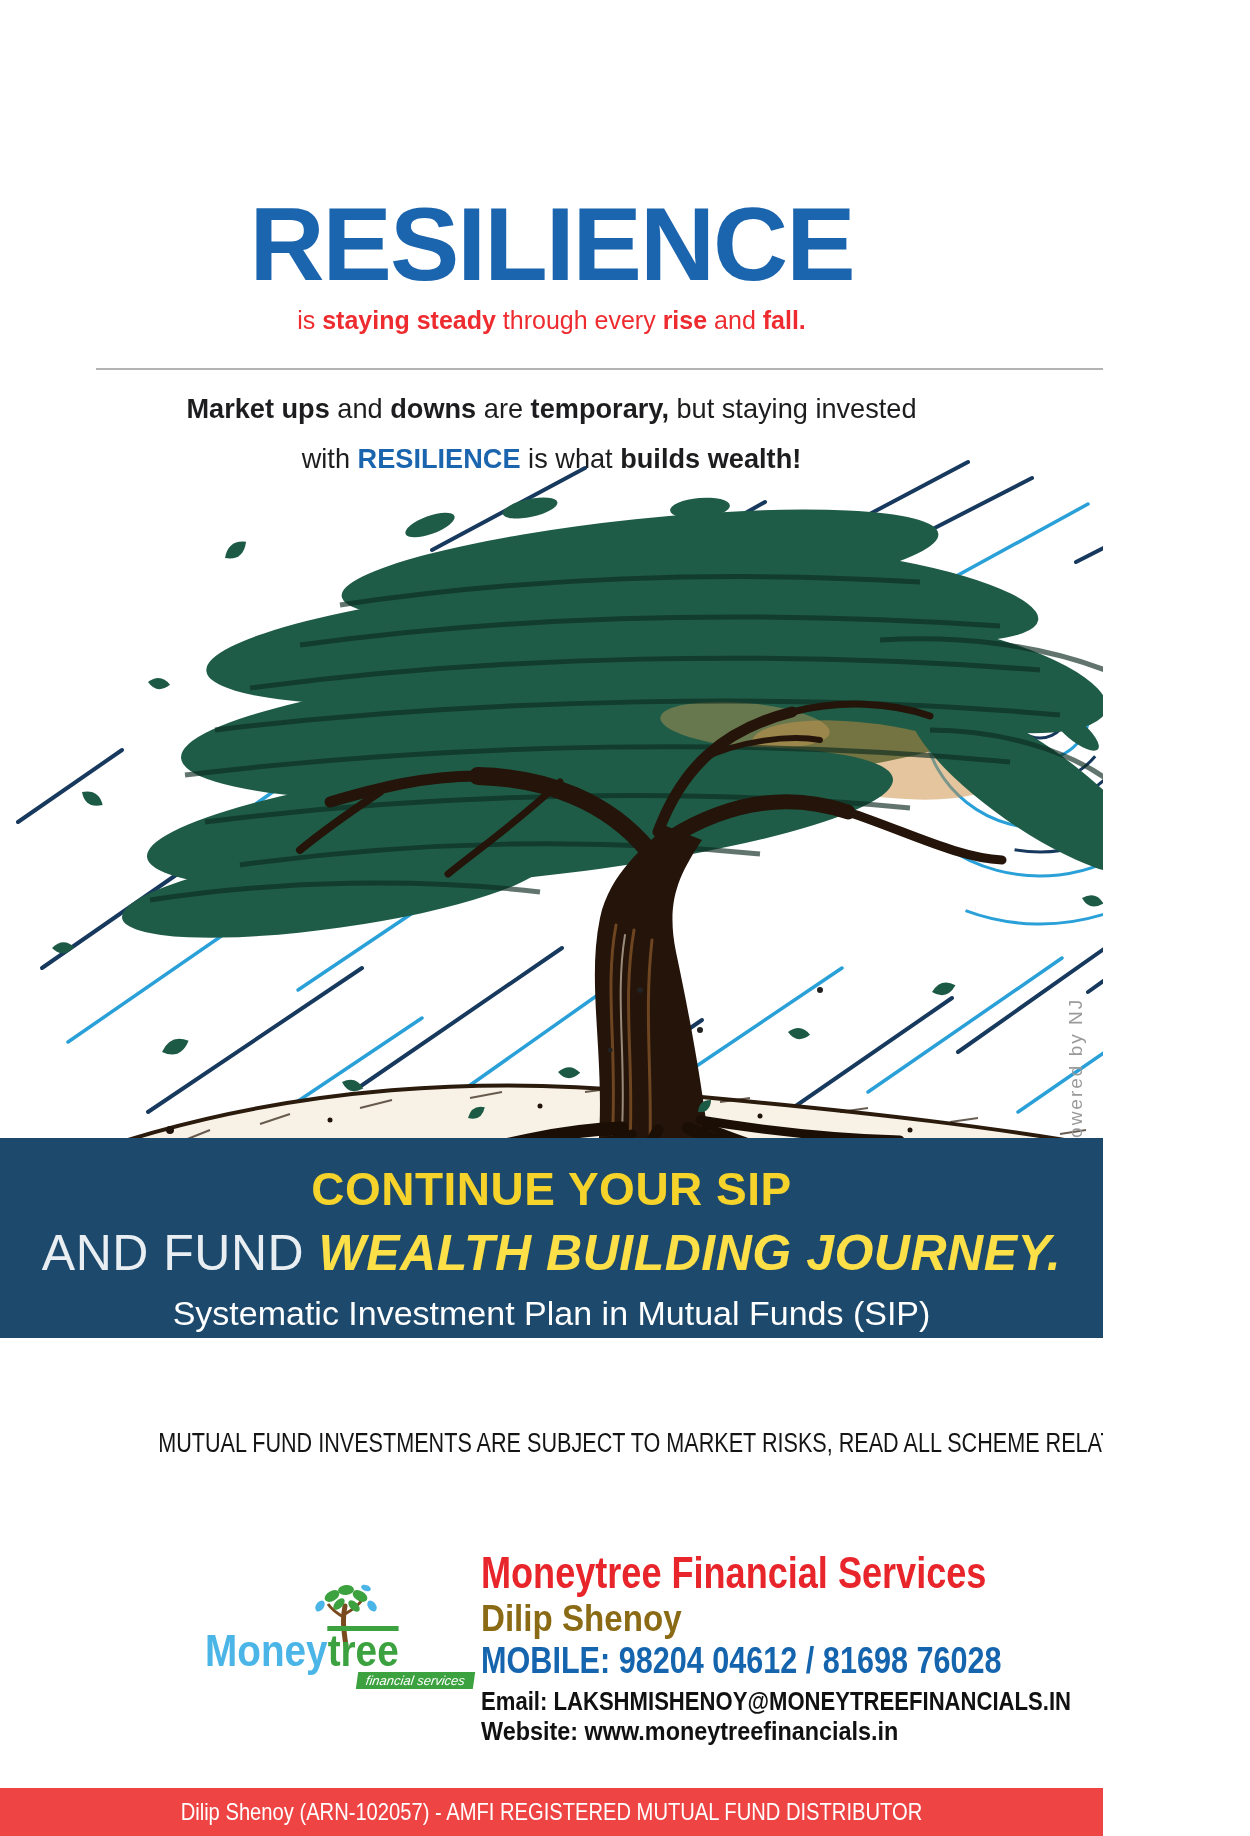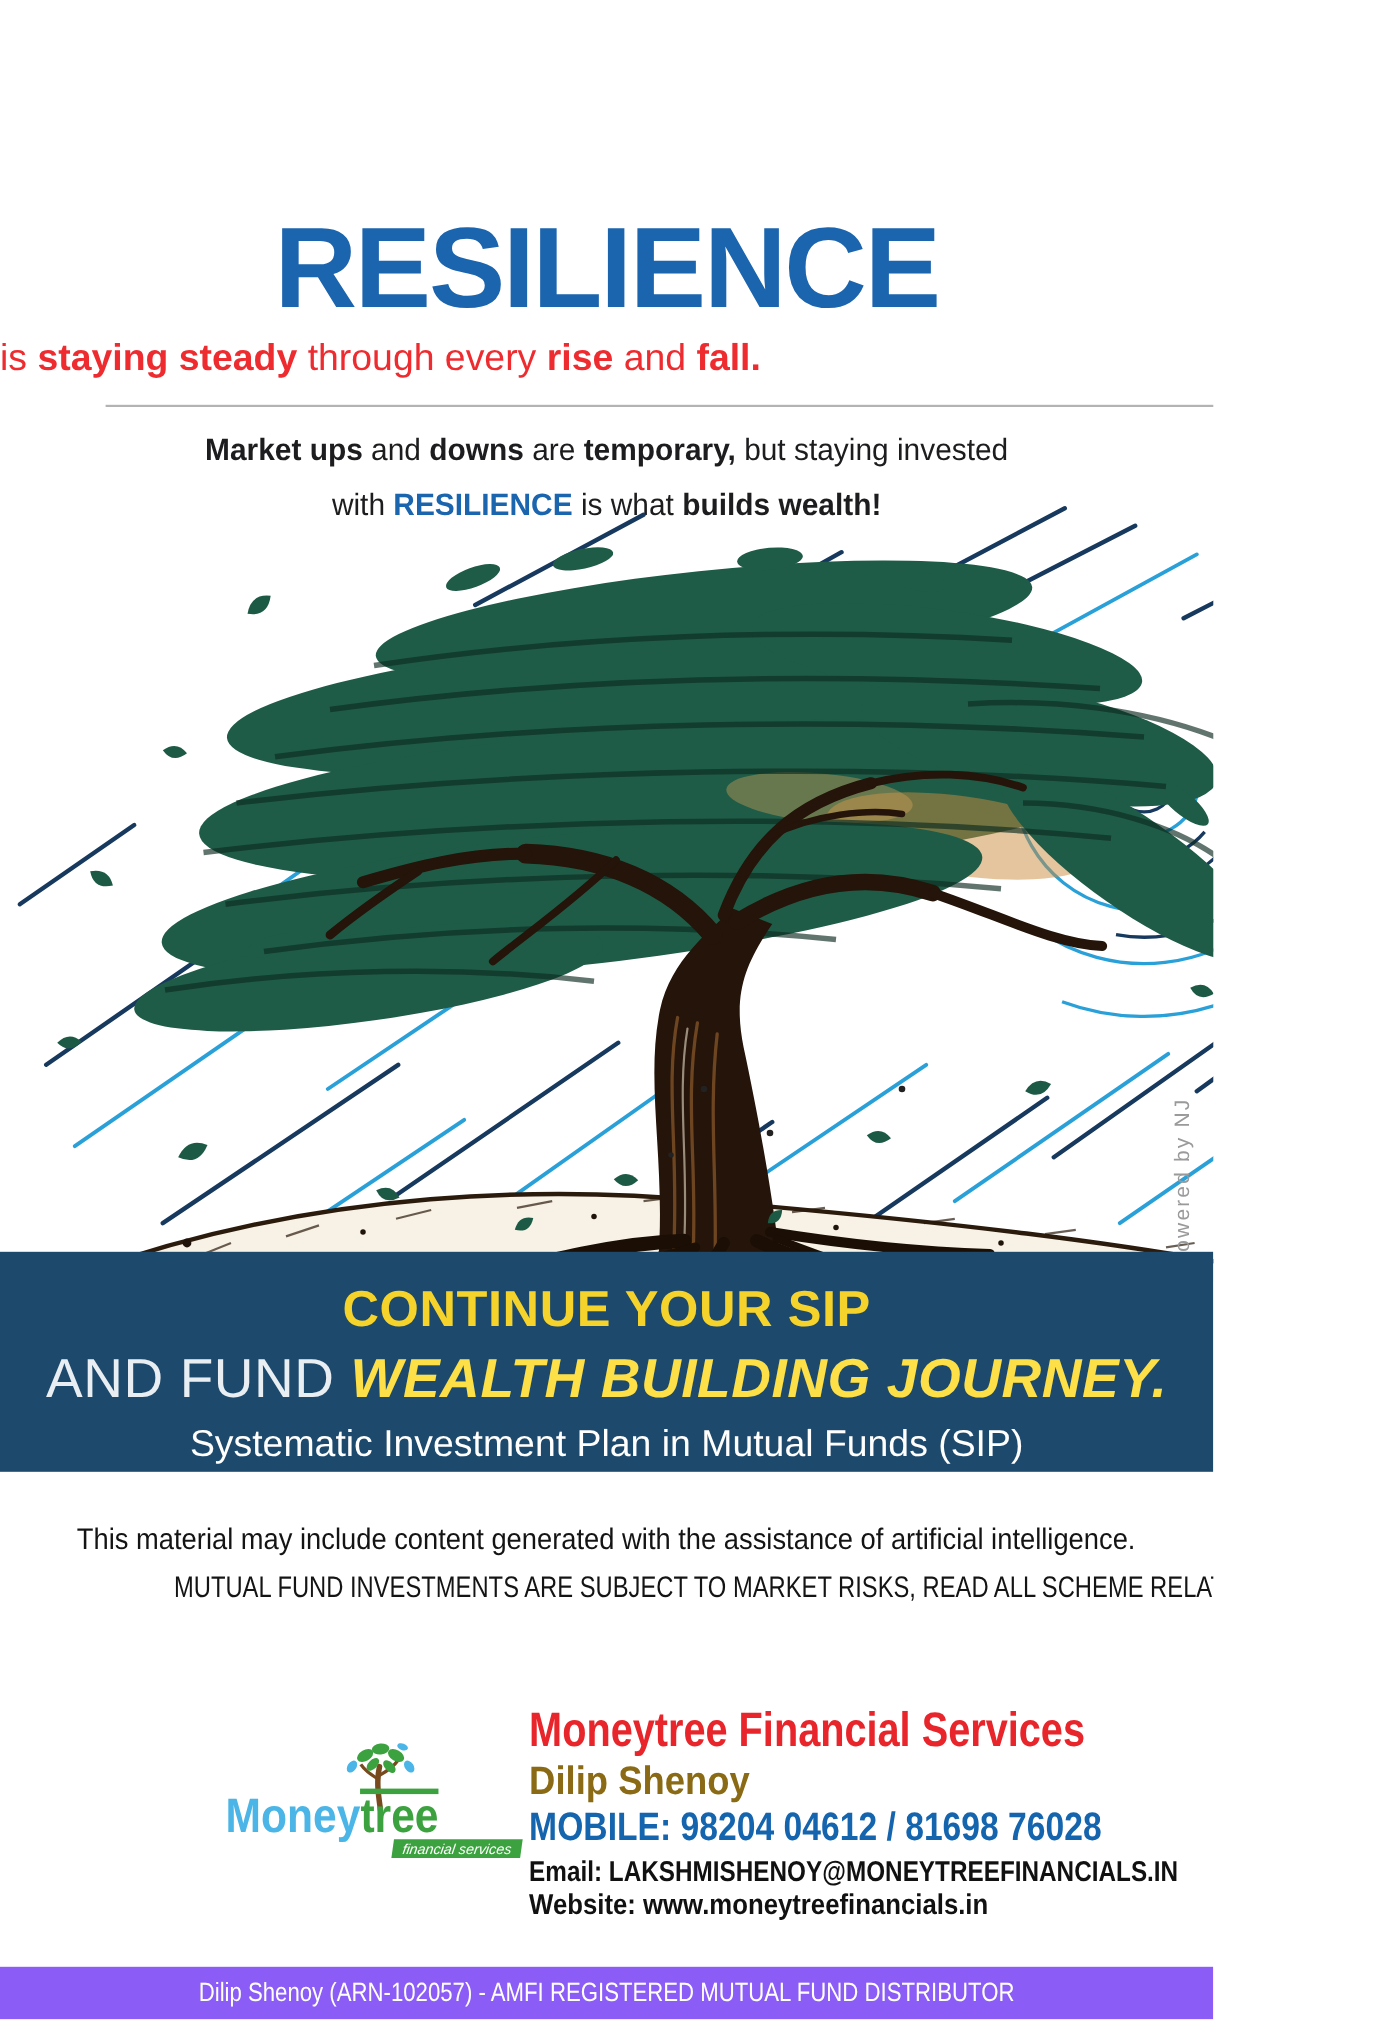--- a/index.html
+++ b/index.html
@@ -2,22 +2,22 @@
 <html><head>
 <meta charset="utf-8">
 <style>
   html,body{margin:0;padding:0;background:#fff;}
   .page{position:relative;width:1103px;height:1836px;background:#ffffff;overflow:hidden;
         font-family:"Liberation Sans",sans-serif;}
 
   
   .title{position:absolute;top:192px;left:0;width:100%;text-align:center;
          font-size:104px;font-weight:bold;color:#1b64ae;letter-spacing:-2px;line-height:1;}
-  .subtitle{position:absolute;top:306px;left:0;width:100%;
-            font-size:34px;color:#ee2c30;white-space:nowrap;}
+  .subtitle{position:absolute;top:306px;left:0;width:100%;text-align:center;
+            font-size:25px;color:#ee2c30;white-space:nowrap;}
   .subtitle .b{font-weight:bold;}
   .divider{position:absolute;top:368px;left:96px;width:1058px;height:0;
            border-top:2px solid #b3b3b3;}
   .statement{position:absolute;top:384px;left:0;width:100%;text-align:center;
              font-size:28px;color:#1d1d1f;line-height:50px;}
   .statement .row{white-space:nowrap;transform:scaleX(0.97);transform-origin:center top;}
   .statement .b{font-weight:bold;}
   .statement .blue{color:#1b64ae;font-weight:bold;}
 
   
@@ -59,21 +59,21 @@
   .logo{position:absolute;left:205px;top:1594px;width:260px;height:110px;}
   .logo-art{position:absolute;left:103px;top:-10px;}
   .logo-text{position:absolute;left:0;top:32px;font-size:44px;font-weight:bold;white-space:nowrap;
              transform:scaleX(0.88);transform-origin:left top;}
   .logo-money{color:#4ab5e6;}
   .logo-treetxt{color:#3ca23f;display:inline-block;border-top:5px solid #3ca23f;line-height:0.92;}
   .logo-ribbon{position:absolute;left:152px;top:78px;background:#3ca23f;color:#fff;
                font-size:13px;font-style:italic;padding:1px 9px;transform:skewX(-8deg);white-space:nowrap;}
 
   
-  .footer{position:absolute;top:1788px;left:0;width:100%;height:48px;background:#8b5cf6;
+  .footer{position:absolute;top:1788px;left:0;width:100%;height:48px;background:#ef4444;
           color:#fff;text-align:center;}
   .footer span{display:inline-block;font-size:24px;line-height:48px;white-space:nowrap;
                transform:scaleX(0.84);transform-origin:center top;}
 
   
   .wn{stroke:#17395e;stroke-width:4;fill:none;}
   .wc{stroke:#2aa0d8;stroke-width:3.5;fill:none;}
   .sw{stroke-width:3;fill:none;}
   .cp{fill:#1f5c47;}
   .ch{stroke:#0d2b21;stroke-width:5;fill:none;opacity:0.65;}
@@ -253,21 +253,20 @@
   </div>
 
   <div class="credit">*Powered by NJ</div>
 
   <div class="banner">
     <div class="banner-l1">CONTINUE YOUR SIP</div>
     <div class="banner-l2"><span class="pre">AND FUND </span><span class="hl">WEALTH BUILDING JOURNEY.</span></div>
     <div class="banner-l3">Systematic Investment Plan in Mutual Funds (SIP)</div>
   </div>
 
-  <div class="disc-ai"><span>This material may include content generated with the assistance of artificial intelligence.</span></div>
   <div class="disc-risk"><span>MUTUAL FUND INVESTMENTS ARE SUBJECT TO MARKET RISKS, READ ALL SCHEME RELATED DOCUMENTS CAREFULLY.</span></div>
 
   <div class="logo">
     <svg class="logo-art" width="78" height="64" viewBox="0 0 78 64">
       <path d="M38 62C36 48 34 36 37 22" stroke="#7a4a1f" stroke-width="5" fill="none" stroke-linecap="round"></path>
       <path d="M37 34C30 30 24 26 20 20" stroke="#7a4a1f" stroke-width="3" fill="none"></path>
       <path d="M37 30C44 26 50 22 54 16" stroke="#7a4a1f" stroke-width="3" fill="none"></path>
       <ellipse cx="24" cy="12" rx="8" ry="5" fill="#3ca23f" transform="rotate(-30 24 12)"></ellipse>
       <ellipse cx="38" cy="6" rx="8" ry="5" fill="#3ca23f" transform="rotate(-5 38 6)"></ellipse>
       <ellipse cx="52" cy="12" rx="8" ry="5" fill="#3ca23f" transform="rotate(30 52 12)"></ellipse>

